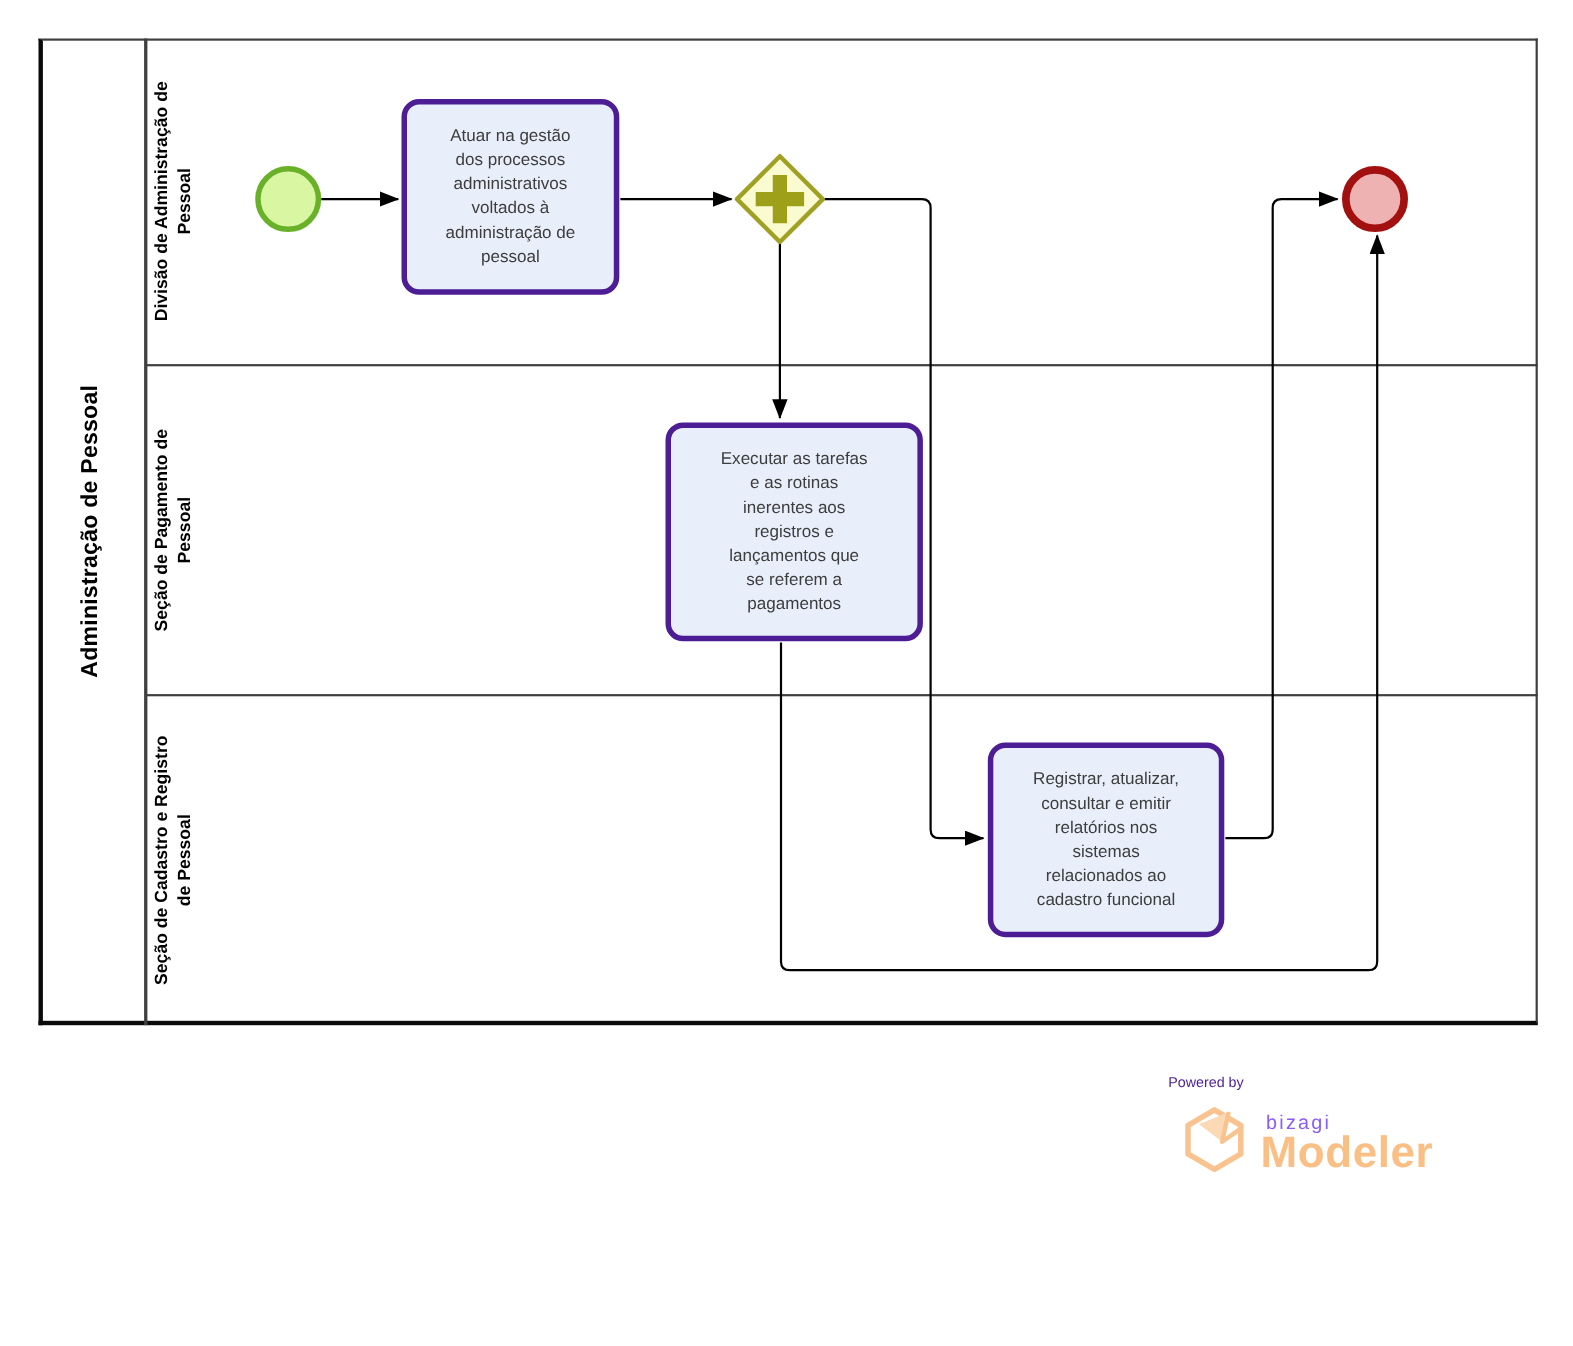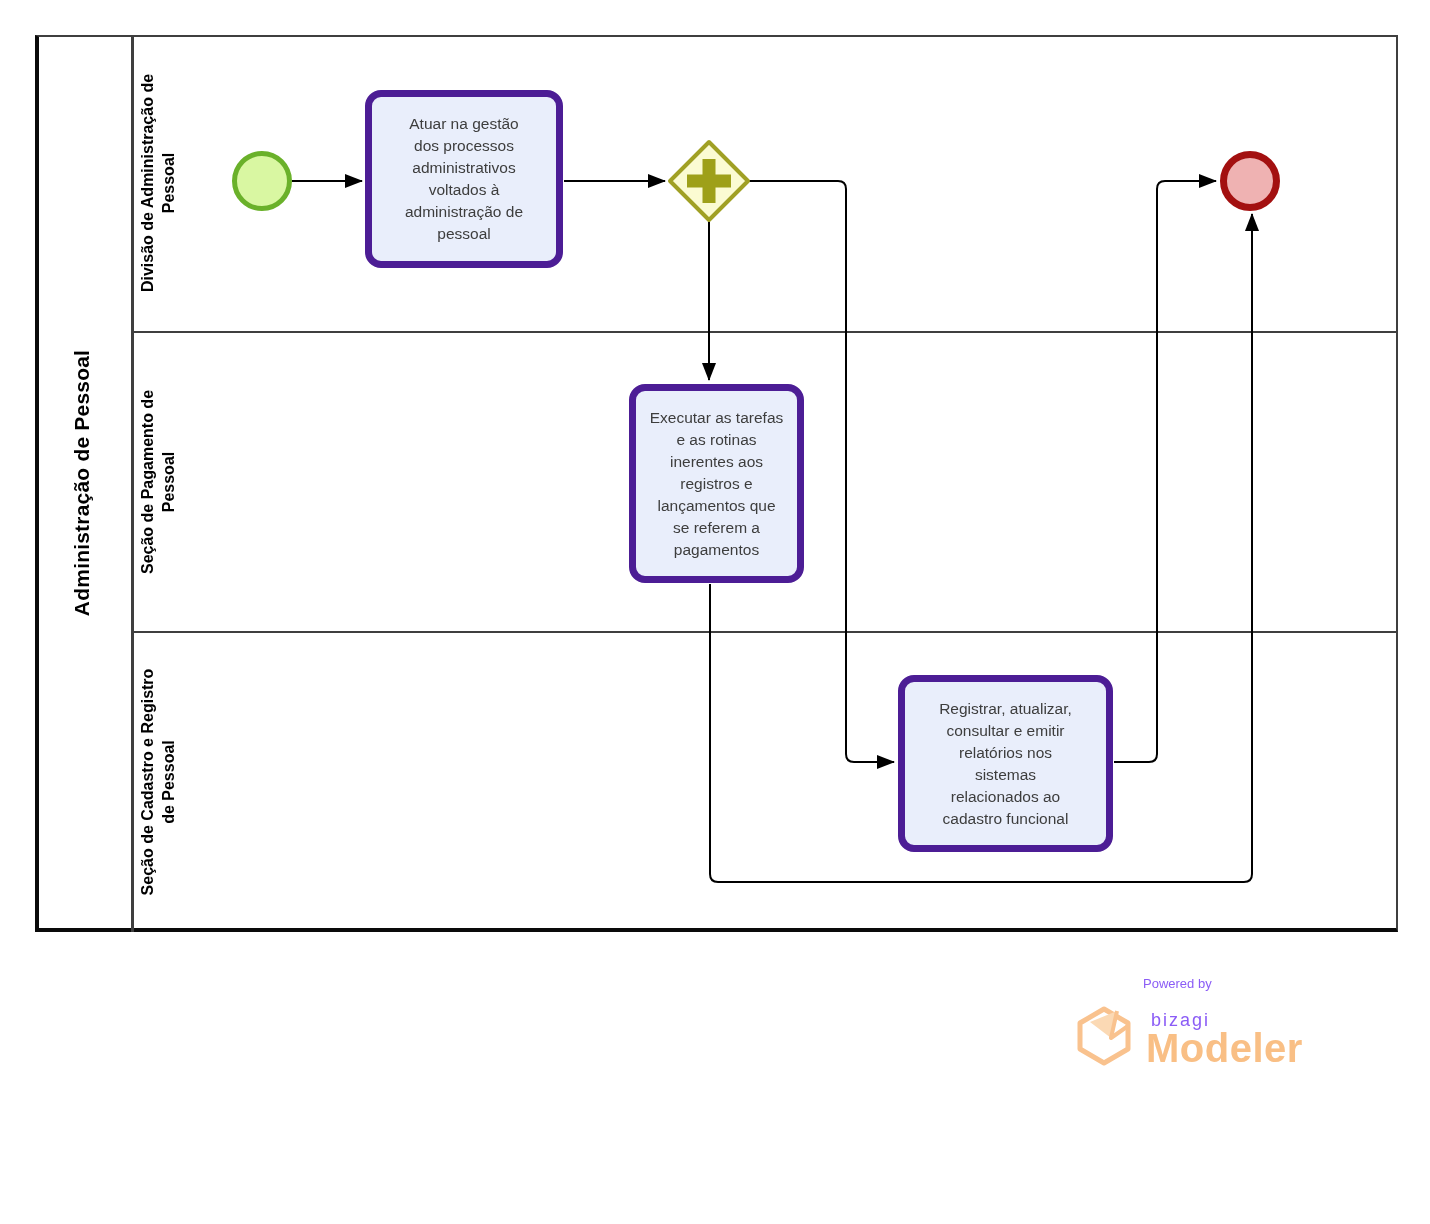--- a/index.html
+++ b/index.html
@@ -19,34 +19,34 @@
   .lane-divider.d2{top:631px;}
   .rot{
     position:absolute;transform:rotate(-90deg);transform-origin:center center;
     text-align:center;color:#000;white-space:pre-line;
   }
   .pool-title{font-size:21px;font-weight:bold;letter-spacing:.2px;}
   .lane-label{font-size:16px;font-weight:bold;line-height:21px;}
   
   .task{
     position:absolute;z-index:2;box-sizing:border-box;
-    background:#e9eefb;border:7px solid #4c1d95;border-radius:16px;
+    background:#e9eefb;border:5px solid #4c1d95;border-radius:16px;
     display:flex;align-items:center;justify-content:center;text-align:center;
     color:#3d3d3d;font-size:15.5px;line-height:1.42;white-space:pre-line;padding:4px;
     cursor:default;
   }
   .task.t1{left:365px;top:90px;width:198px;height:178px;}
-  .task.t2{left:605px;top:384px;width:175px;height:199px;margin-left:24px;}
+  .task.t2{left:605px;top:384px;width:234px;height:199px;}
   .task.t3{left:898px;top:675px;width:215px;height:177px;}
   .event{position:absolute;z-index:2;box-sizing:border-box;border-radius:50%;width:60px;height:60px;}
   .event.start{left:232px;top:151px;border:5px solid #6ab12a;background:#d9f7a2;}
   .event.end{left:1220px;top:151px;border:7px solid #a31010;background:#efb2b2;}
   svg.flows{position:absolute;left:0;top:0;z-index:1;}
   
-  .powered{position:absolute;left:1143px;top:976px;font-size:13px;color:#8b5cf6;}
+  .powered{position:absolute;left:1062px;top:976px;font-size:13px;color:#4c1d95;}
   .hex{position:absolute;left:1077px;top:1006px;}
   .brand{position:absolute;left:1151px;top:1010px;font-size:18px;color:#8b5cf6;letter-spacing:2px;}
   .product{position:absolute;left:1146px;top:1026px;font-size:40px;color:#f9bf85;font-weight:700;letter-spacing:.5px;}
 </style>
 </head>
 <body>
 
 <div class="canvas">
 
   <div class="pool"></div>

